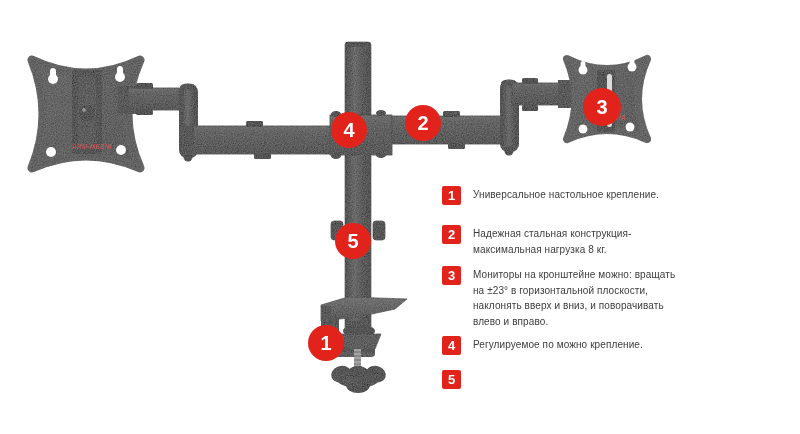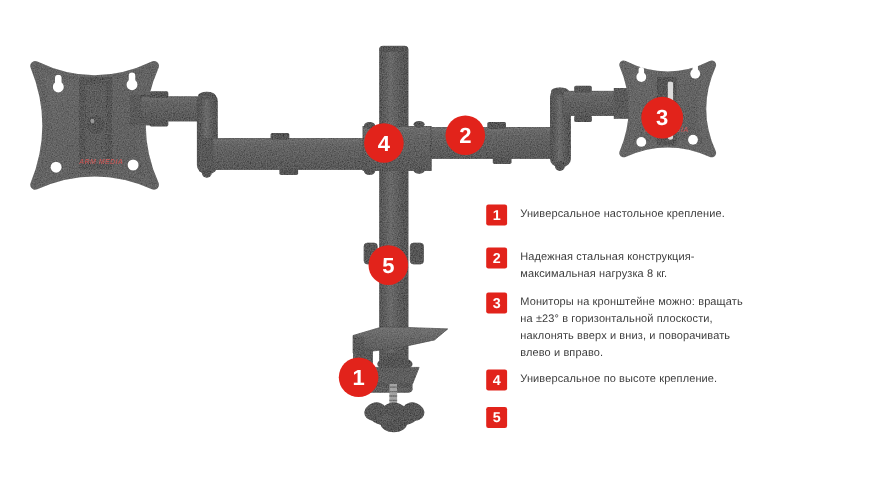--- a/index.html
+++ b/index.html
@@ -229,21 +229,21 @@
     <div class="legend-row" style="top:82px">
       <div class="marker">3</div>
       <div class="txt">Мониторы на кронштейне можно: вращать
 на ±23° в горизонтальной плоскости,
 наклонять вверх и вниз, и поворачивать
 влево и вправо.</div>
     </div>
 
     <div class="legend-row" style="top:152px">
       <div class="marker">4</div>
-      <div class="txt">Универсальное по высоте крепление.</div>
+      <div class="txt">Регулируемое по можно крепление.</div>
     </div>
 
     <div class="legend-row" style="top:186px">
       <div class="marker">5</div>
     </div>
 
   </div>
 </div>
 
 </body></html>

